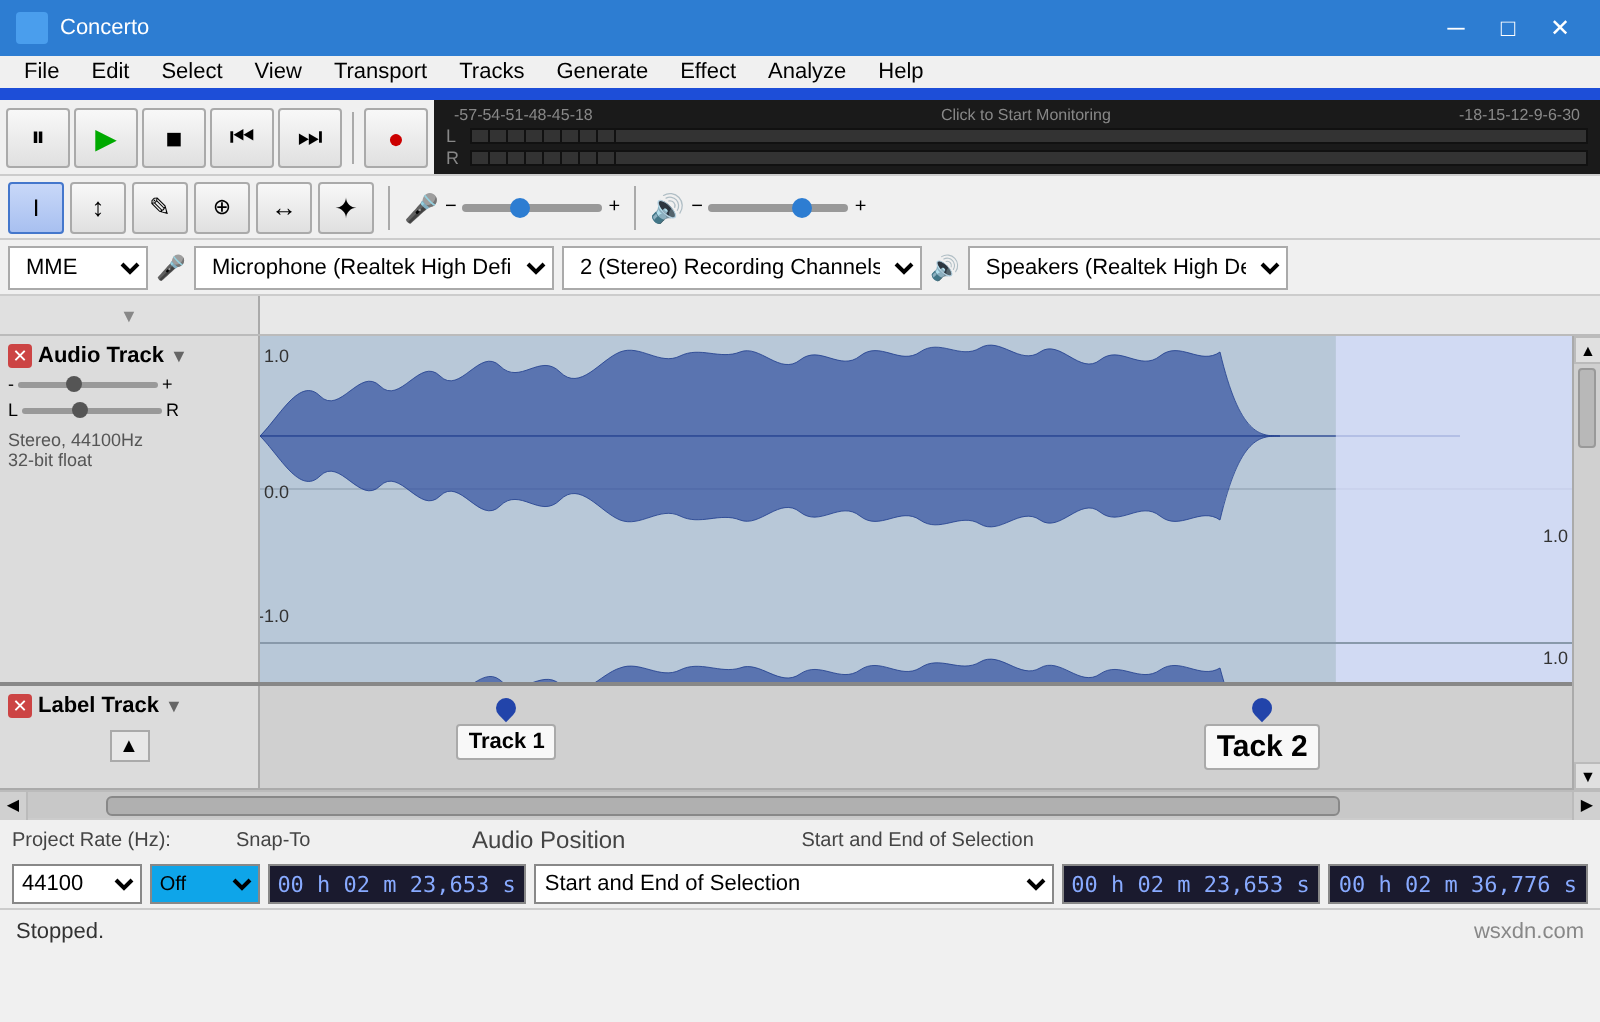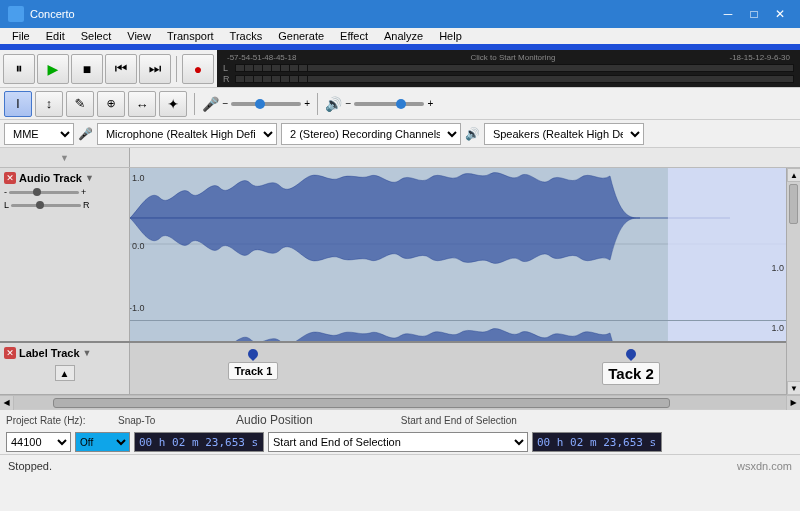--- a/index.html
+++ b/index.html
@@ -193,20 +193,24 @@
         <div class="track-gain">
           <span>-</span>
           <input type="range" class="gain-slider" min="-36" max="36" value="-8" style="">
           <span>+</span>
         </div>
         <div class="track-pan">
           <span>L</span>
           <input type="range" class="pan-slider" min="-100" max="100" value="-20" style="">
           <span>R</span>
         </div>
+        <div class="track-info">
+          <div>Stereo, 44100Hz</div>
+          <div>32-bit float</div>
+        </div>
       </div>
 
       <div style="flex:1;position:relative;overflow:hidden;background:#b8c8d8;display:flex;flex-direction:column;">
 
         <div style="position:absolute;left:2px;top:5px;font-size:9px;color:#333;z-index:2;">1.0</div>
         <div style="position:absolute;left:2px;top:42%;font-size:9px;color:#333;z-index:2;">0.0</div>
         <div style="position:absolute;left:-1px;top:78%;font-size:9px;color:#333;z-index:2;">-1.0</div>
         <div style="position:absolute;right:2px;top:55%;font-size:9px;color:#333;z-index:2;">1.0</div>
 
         <div style="flex:1;position:relative;border-bottom:1px solid #8899aa;">
@@ -298,19 +302,20 @@
       <option>44100</option>
     </select>
     <select style="width:55px;height:20px;font-size:10px;border:1px solid #888;background:#0ea5e9;">
       <option>Off</option>
     </select>
     <div style="width:130px;height:20px;background:#1a1a2e;color:#88aaff;font-size:11px;border:1px solid #888;padding:0 4px;display:flex;align-items:center;font-family:monospace;">00 h 02 m 23,653 s</div>
     <select style="width:260px;height:20px;font-size:11px;border:1px solid #888;background:white;">
       <option>Start and End of Selection</option>
     </select>
     <div style="width:130px;height:20px;background:#1a1a2e;color:#88aaff;font-size:11px;border:1px solid #888;padding:0 4px;display:flex;align-items:center;font-family:monospace;">00 h 02 m 23,653 s</div>
+    <div style="width:130px;height:20px;background:#1a1a2e;color:#88aaff;font-size:11px;border:1px solid #888;padding:0 4px;display:flex;align-items:center;font-family:monospace;">00 h 02 m 36,776 s</div>
   </div>
 </div>
 
 <div style="background:#f0f0f0;height:22px;border-top:1px solid #ccc;display:flex;align-items:center;padding:0 8px;justify-content:space-between;">
   <span style="font-size:11px;color:#333;">Stopped.</span>
   <span style="font-size:11px;color:#888;">wsxdn.com</span>
 </div>
 
 </body></html>

